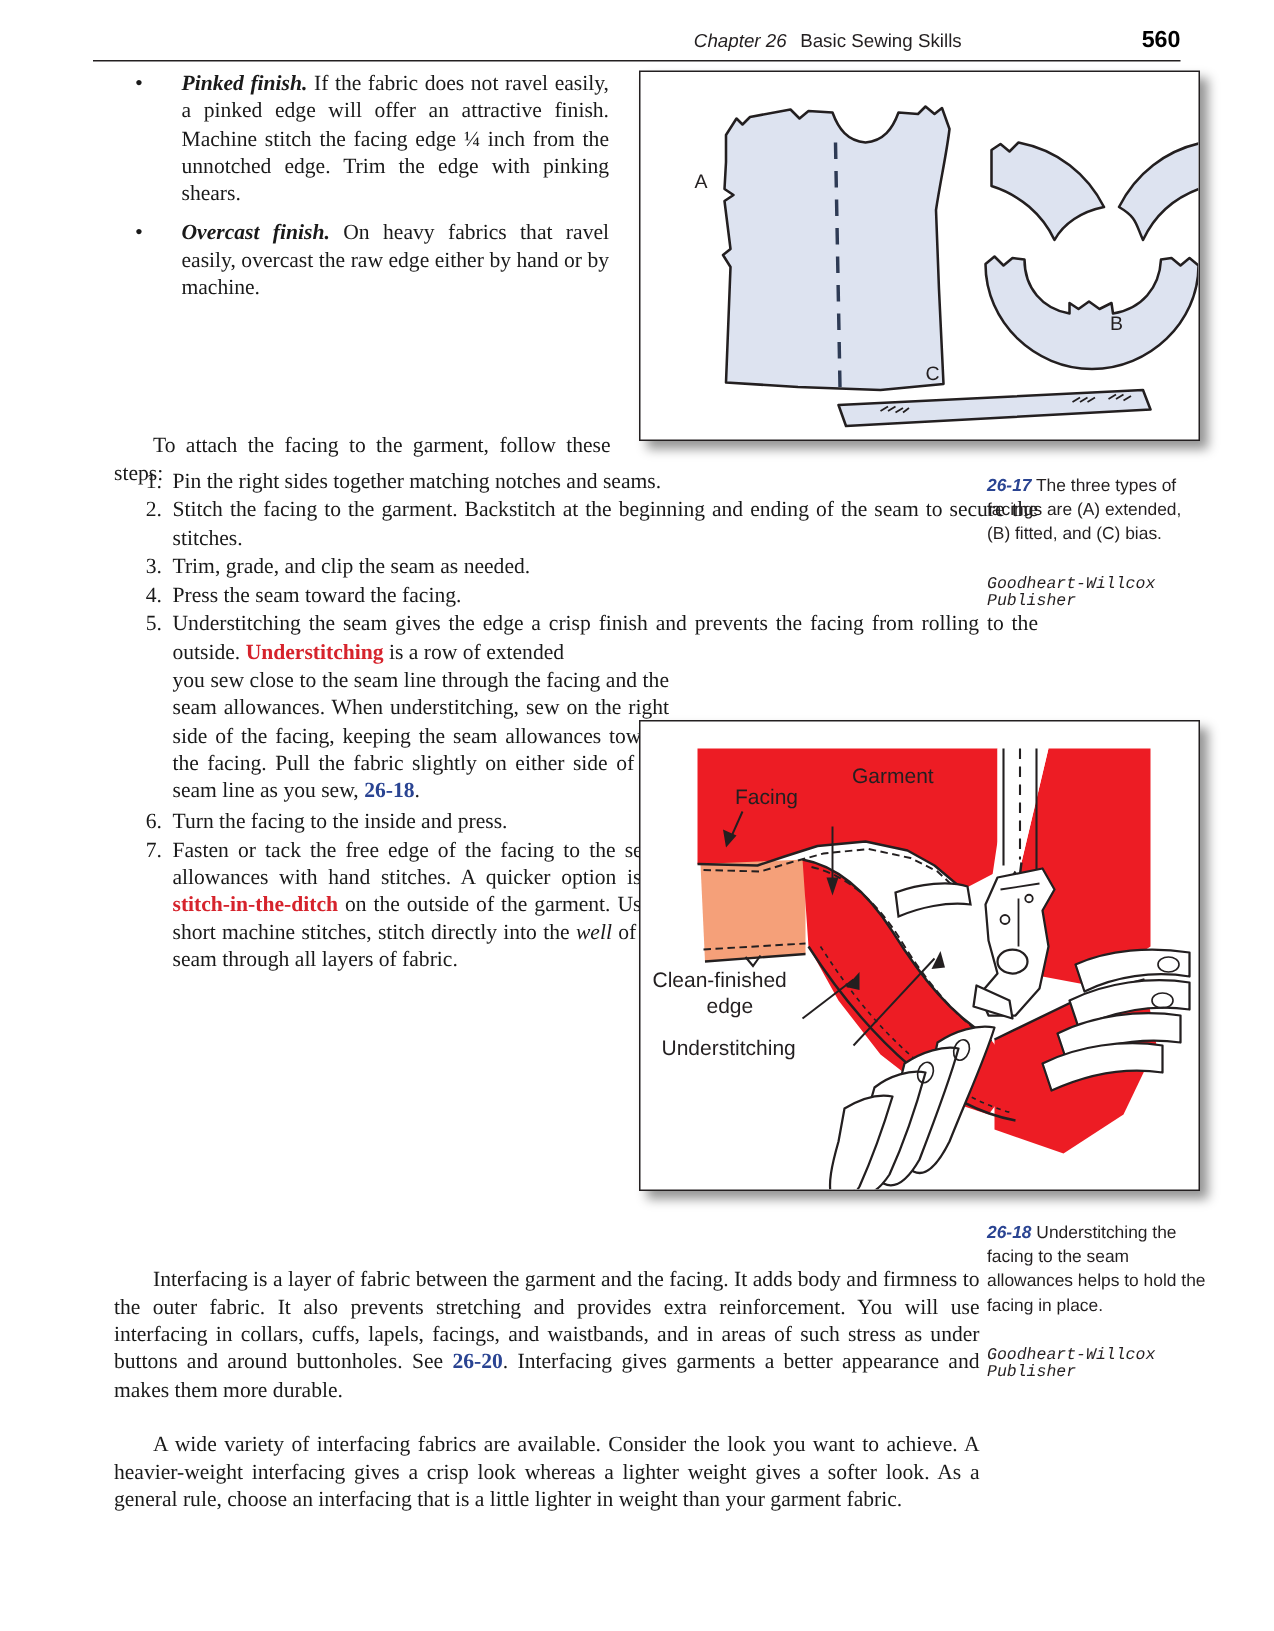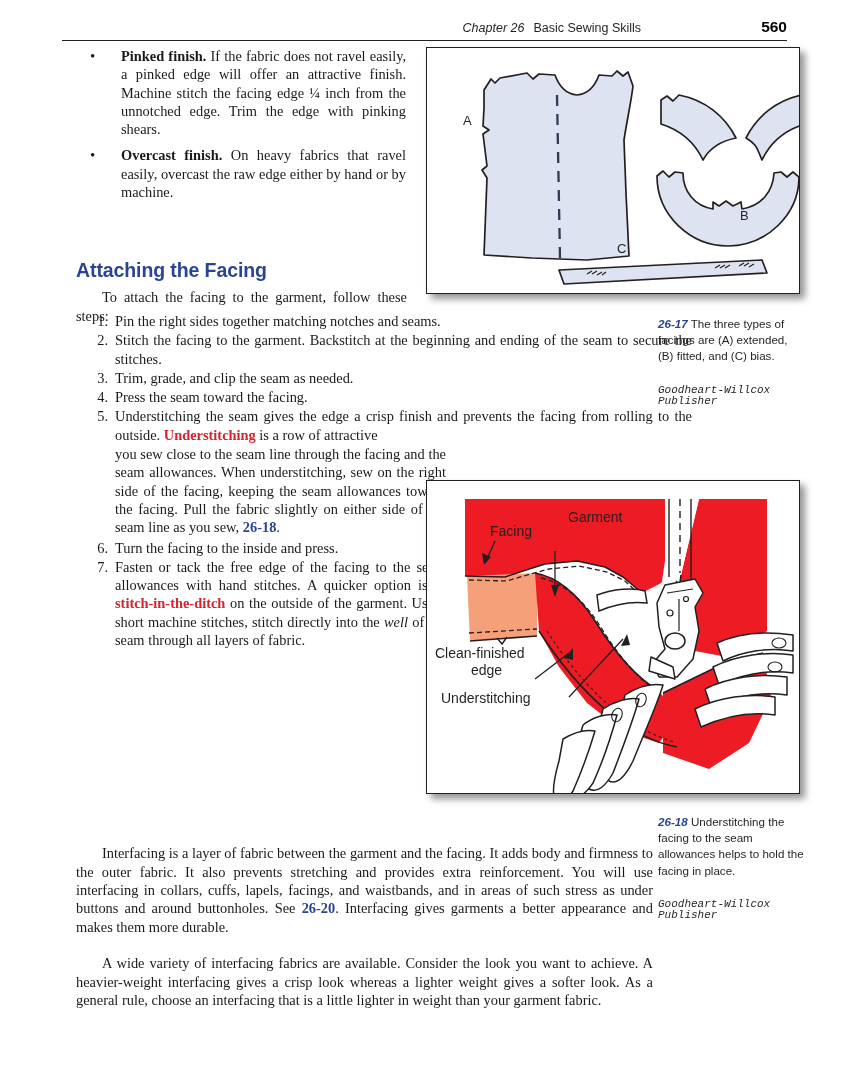--- a/index.html
+++ b/index.html
@@ -73,20 +73,21 @@
   }
   .bullet-item .dot {
     position: absolute;
     left: 14px;
     top: 0;
     font-size: 15px;
     line-height: 18.3px;
   }
   .bullet-item .term {
     font-weight: bold;
+    font-style: italic;
   }
 
   
   .subhead-blue {
     position: absolute;
     left: 76px;
     top: 243px;
     font-family: "Liberation Sans", sans-serif;
     font-weight: bold;
     font-size: 19.5px;
@@ -244,21 +245,20 @@
     <div class="bullet-item">
       <span class="dot">•</span>
       <span class="term">Pinked finish.</span><span> If the fabric does not ravel easily, a pinked edge will offer an attractive finish. Machine stitch the facing edge ¼ inch from the unnotched edge. Trim the edge with pinking shears.</span>
     </div>
     <div class="bullet-item">
       <span class="dot">•</span>
       <span class="term">Overcast finish.</span><span> On heavy fabrics that ravel easily, overcast the raw edge either by hand or by machine.</span>
     </div>
   </div>
 
-  <h2 class="subhead-blue">Attaching the Facing</h2>
 
   <p class="intro-para">To attach the facing to the garment, follow these steps:</p>
 
   <div class="steps">
 
     <div class="step step-wide">
       <span class="num">1.</span>
       <span>Pin the right sides together matching notches and seams.</span>
     </div>
 
@@ -274,21 +274,21 @@
 
     <div class="step step-wide">
       <span class="num">4.</span>
       <span>Press the seam toward the facing.</span>
     </div>
 
     <div class="step step5-head">
       <span class="num">5.</span>
       <span>Understitching the seam gives the edge a crisp finish and prevents the facing from rolling to the outside.</span>
       <span class="term-red">Understitching</span>
-      <span>is a row of attractive</span>
+      <span>is a row of extended</span>
     </div>
     <div class="step5-rest">
       <span>you sew close to the seam line through the facing and the seam allowances. When understitching, sew on the right side of the facing, keeping the seam allowances toward the facing. Pull the fabric slightly on either side of the seam line as you sew,</span>
       <span class="ref-blue">26-18</span>.
     </div>
 
     <div class="step step-narrow" style="margin-top:2px;">
       <span class="num">6.</span>
       <span>Turn the facing to the inside and press.</span>
     </div>

